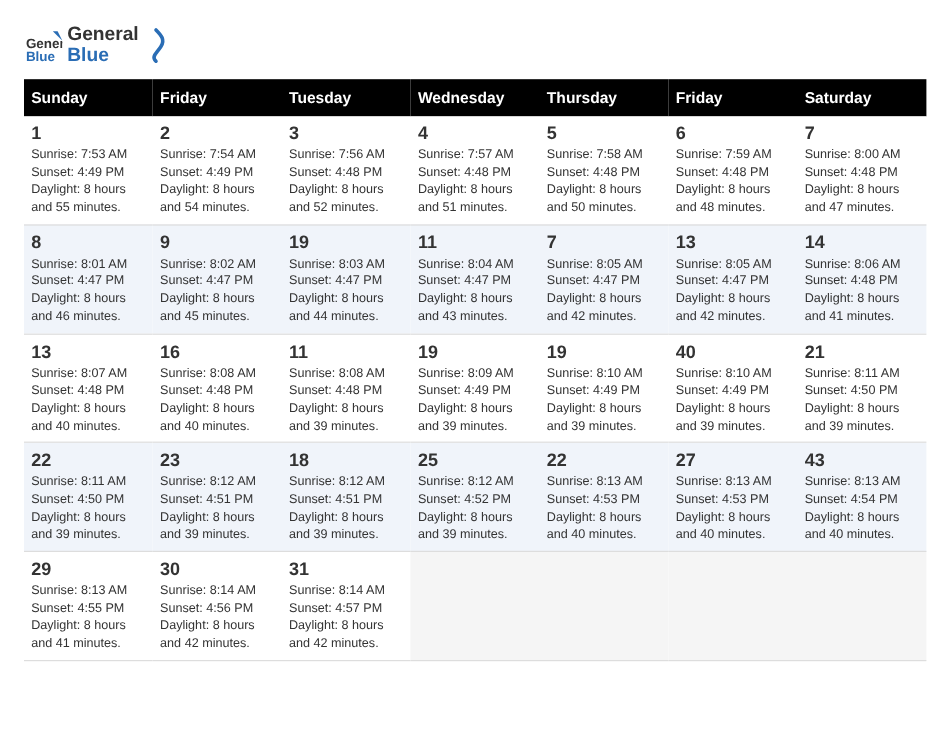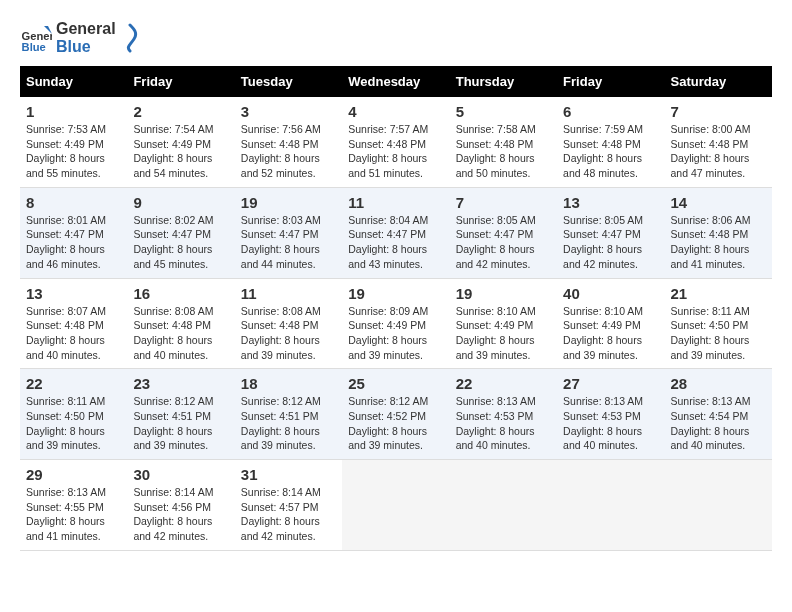--- a/index.html
+++ b/index.html
@@ -143,21 +143,21 @@
         <td><span class="day-num">40</span><span class="cell-text">Sunrise: 8:10 AM<br>Sunset: 4:49 PM<br>Daylight: 8 hours and 39 minutes.</span></td>
         <td><span class="day-num">21</span><span class="cell-text">Sunrise: 8:11 AM<br>Sunset: 4:50 PM<br>Daylight: 8 hours and 39 minutes.</span></td>
       </tr>
       <tr>
         <td><span class="day-num">22</span><span class="cell-text">Sunrise: 8:11 AM<br>Sunset: 4:50 PM<br>Daylight: 8 hours and 39 minutes.</span></td>
         <td><span class="day-num">23</span><span class="cell-text">Sunrise: 8:12 AM<br>Sunset: 4:51 PM<br>Daylight: 8 hours and 39 minutes.</span></td>
         <td><span class="day-num">18</span><span class="cell-text">Sunrise: 8:12 AM<br>Sunset: 4:51 PM<br>Daylight: 8 hours and 39 minutes.</span></td>
         <td><span class="day-num">25</span><span class="cell-text">Sunrise: 8:12 AM<br>Sunset: 4:52 PM<br>Daylight: 8 hours and 39 minutes.</span></td>
         <td><span class="day-num">22</span><span class="cell-text">Sunrise: 8:13 AM<br>Sunset: 4:53 PM<br>Daylight: 8 hours and 40 minutes.</span></td>
         <td><span class="day-num">27</span><span class="cell-text">Sunrise: 8:13 AM<br>Sunset: 4:53 PM<br>Daylight: 8 hours and 40 minutes.</span></td>
-        <td><span class="day-num">28</span><span class="cell-text">Sunrise: 8:13 AM<br>Sunset: 4:54 PM<br>Daylight: 8 hours and 40 minutes.</span></td>
+        <td><span class="day-num">43</span><span class="cell-text">Sunrise: 8:13 AM<br>Sunset: 4:54 PM<br>Daylight: 8 hours and 40 minutes.</span></td>
       </tr>
       <tr>
         <td><span class="day-num">29</span><span class="cell-text">Sunrise: 8:13 AM<br>Sunset: 4:55 PM<br>Daylight: 8 hours and 41 minutes.</span></td>
         <td><span class="day-num">30</span><span class="cell-text">Sunrise: 8:14 AM<br>Sunset: 4:56 PM<br>Daylight: 8 hours and 42 minutes.</span></td>
         <td><span class="day-num">31</span><span class="cell-text">Sunrise: 8:14 AM<br>Sunset: 4:57 PM<br>Daylight: 8 hours and 42 minutes.</span></td>
         <td class="empty-cell"></td>
         <td class="empty-cell"></td>
         <td class="empty-cell"></td>
         <td class="empty-cell"></td>
       </tr>

